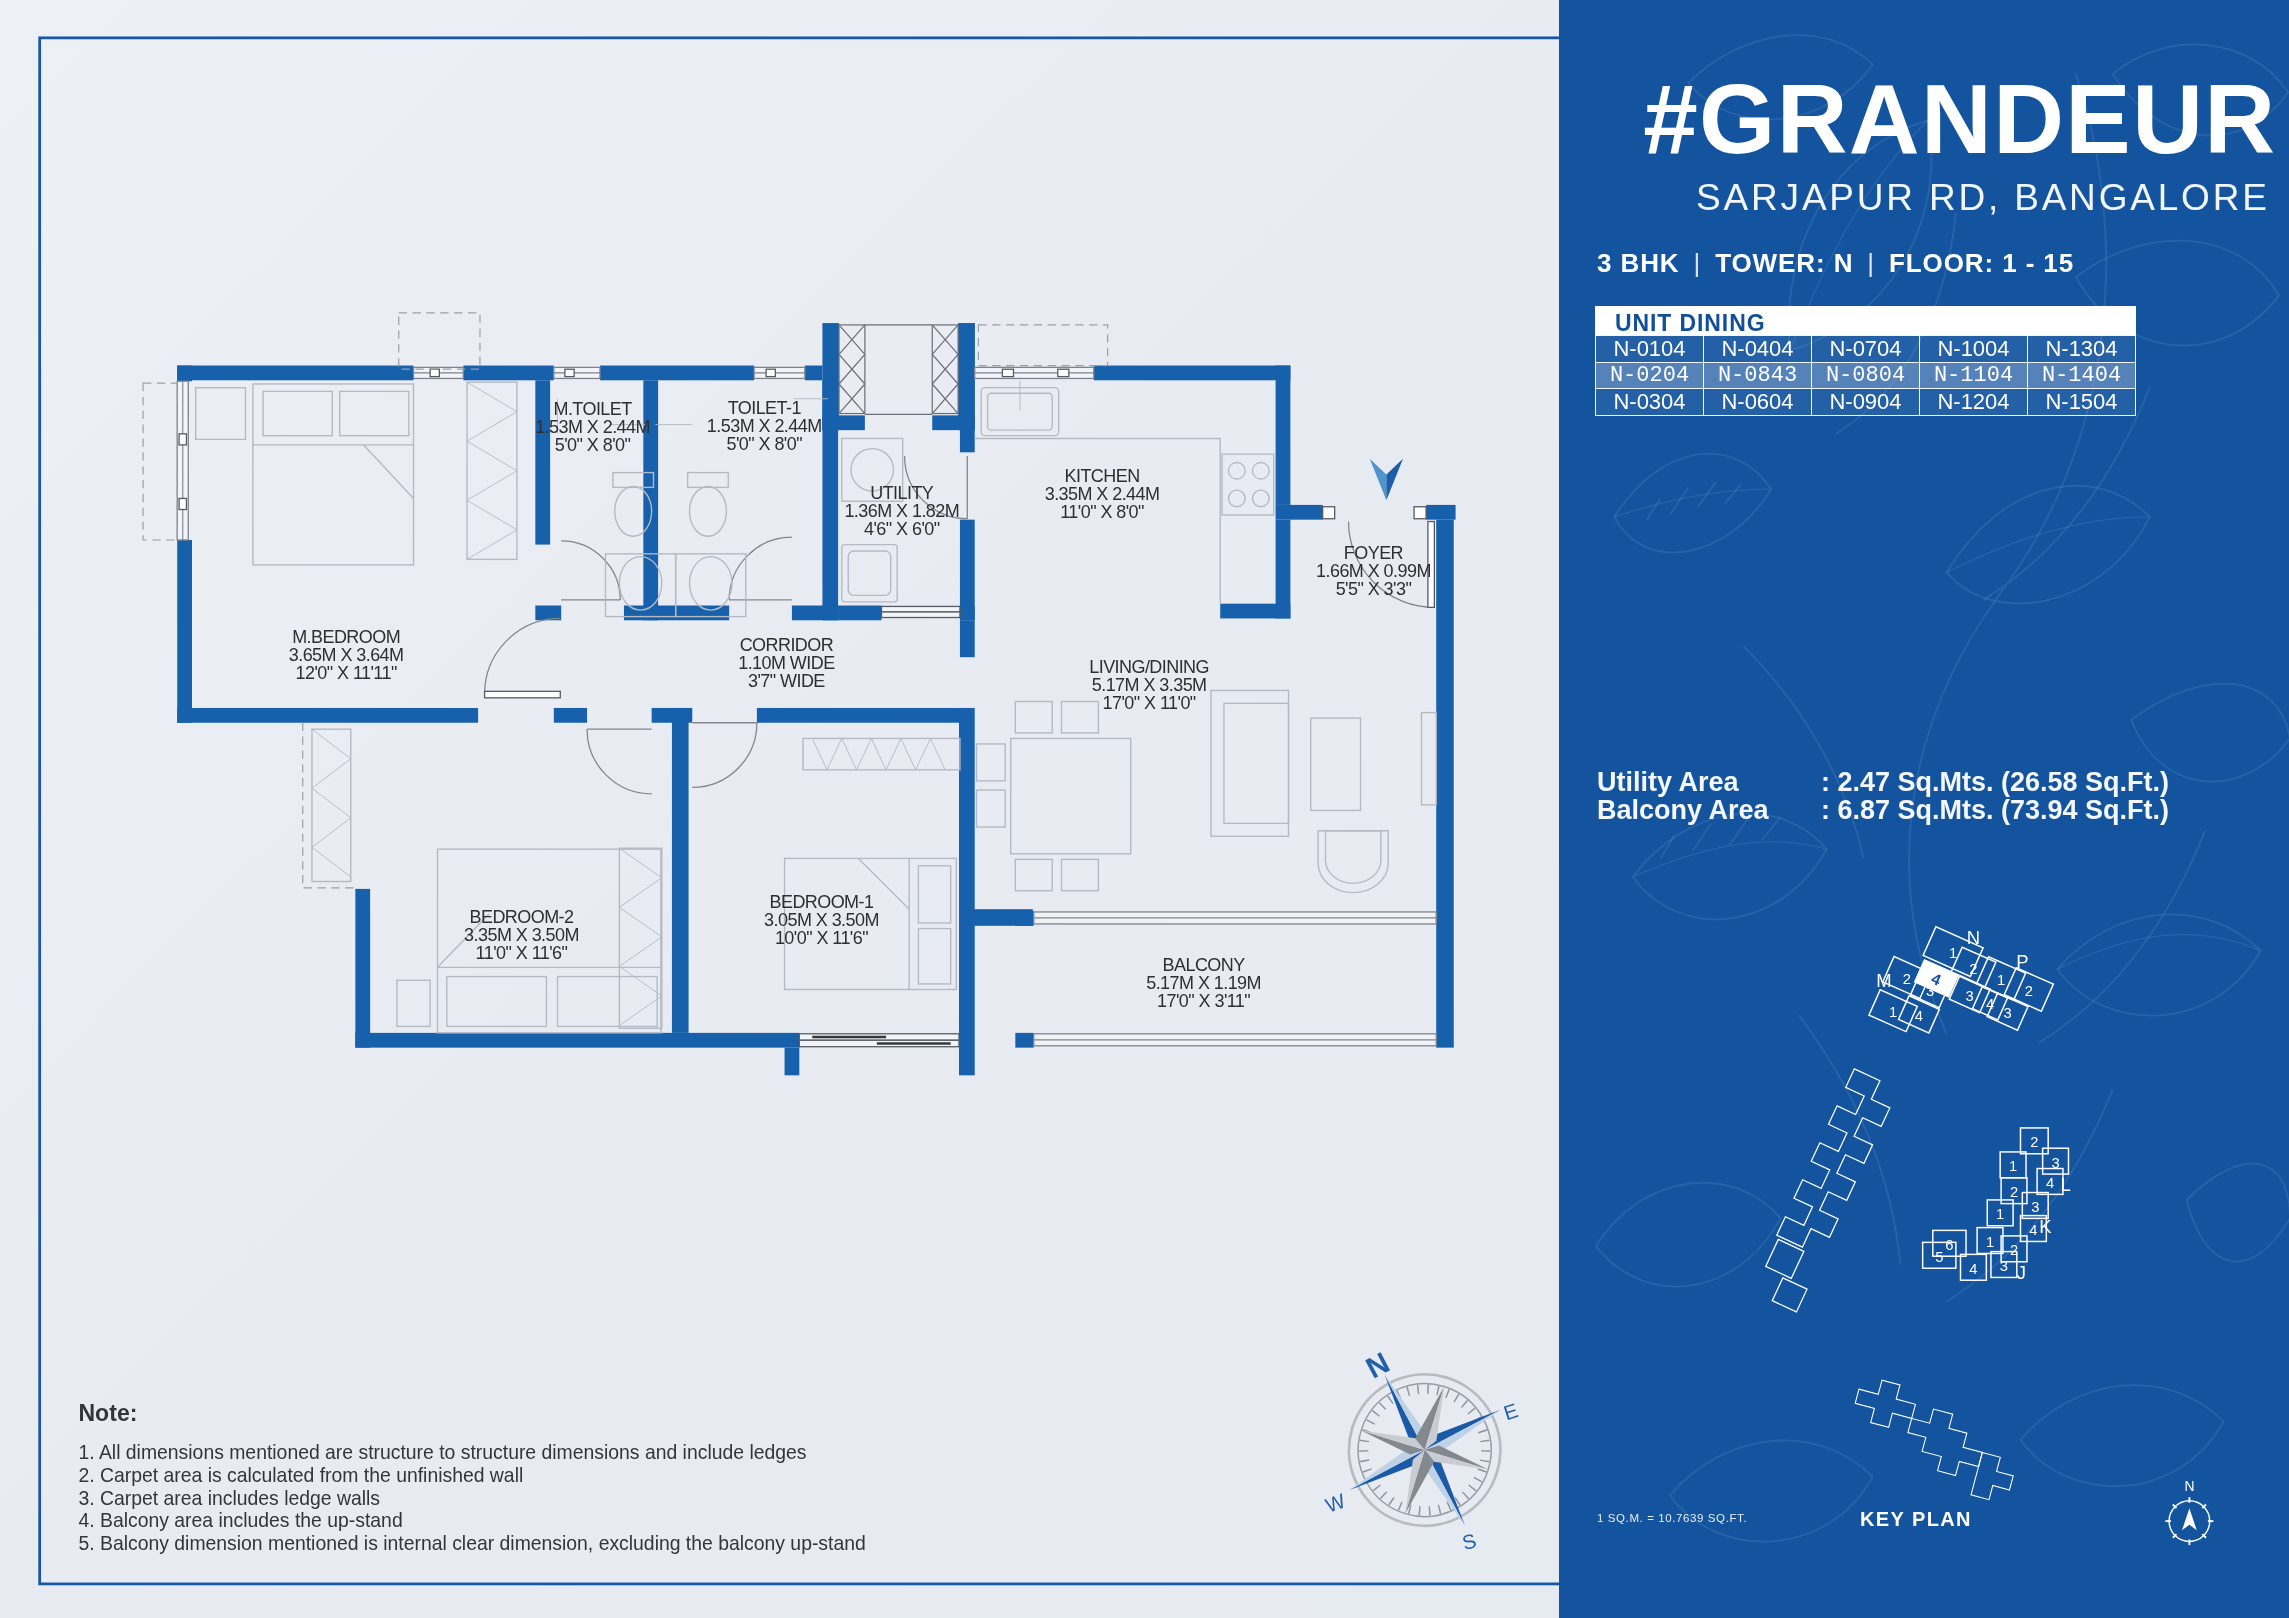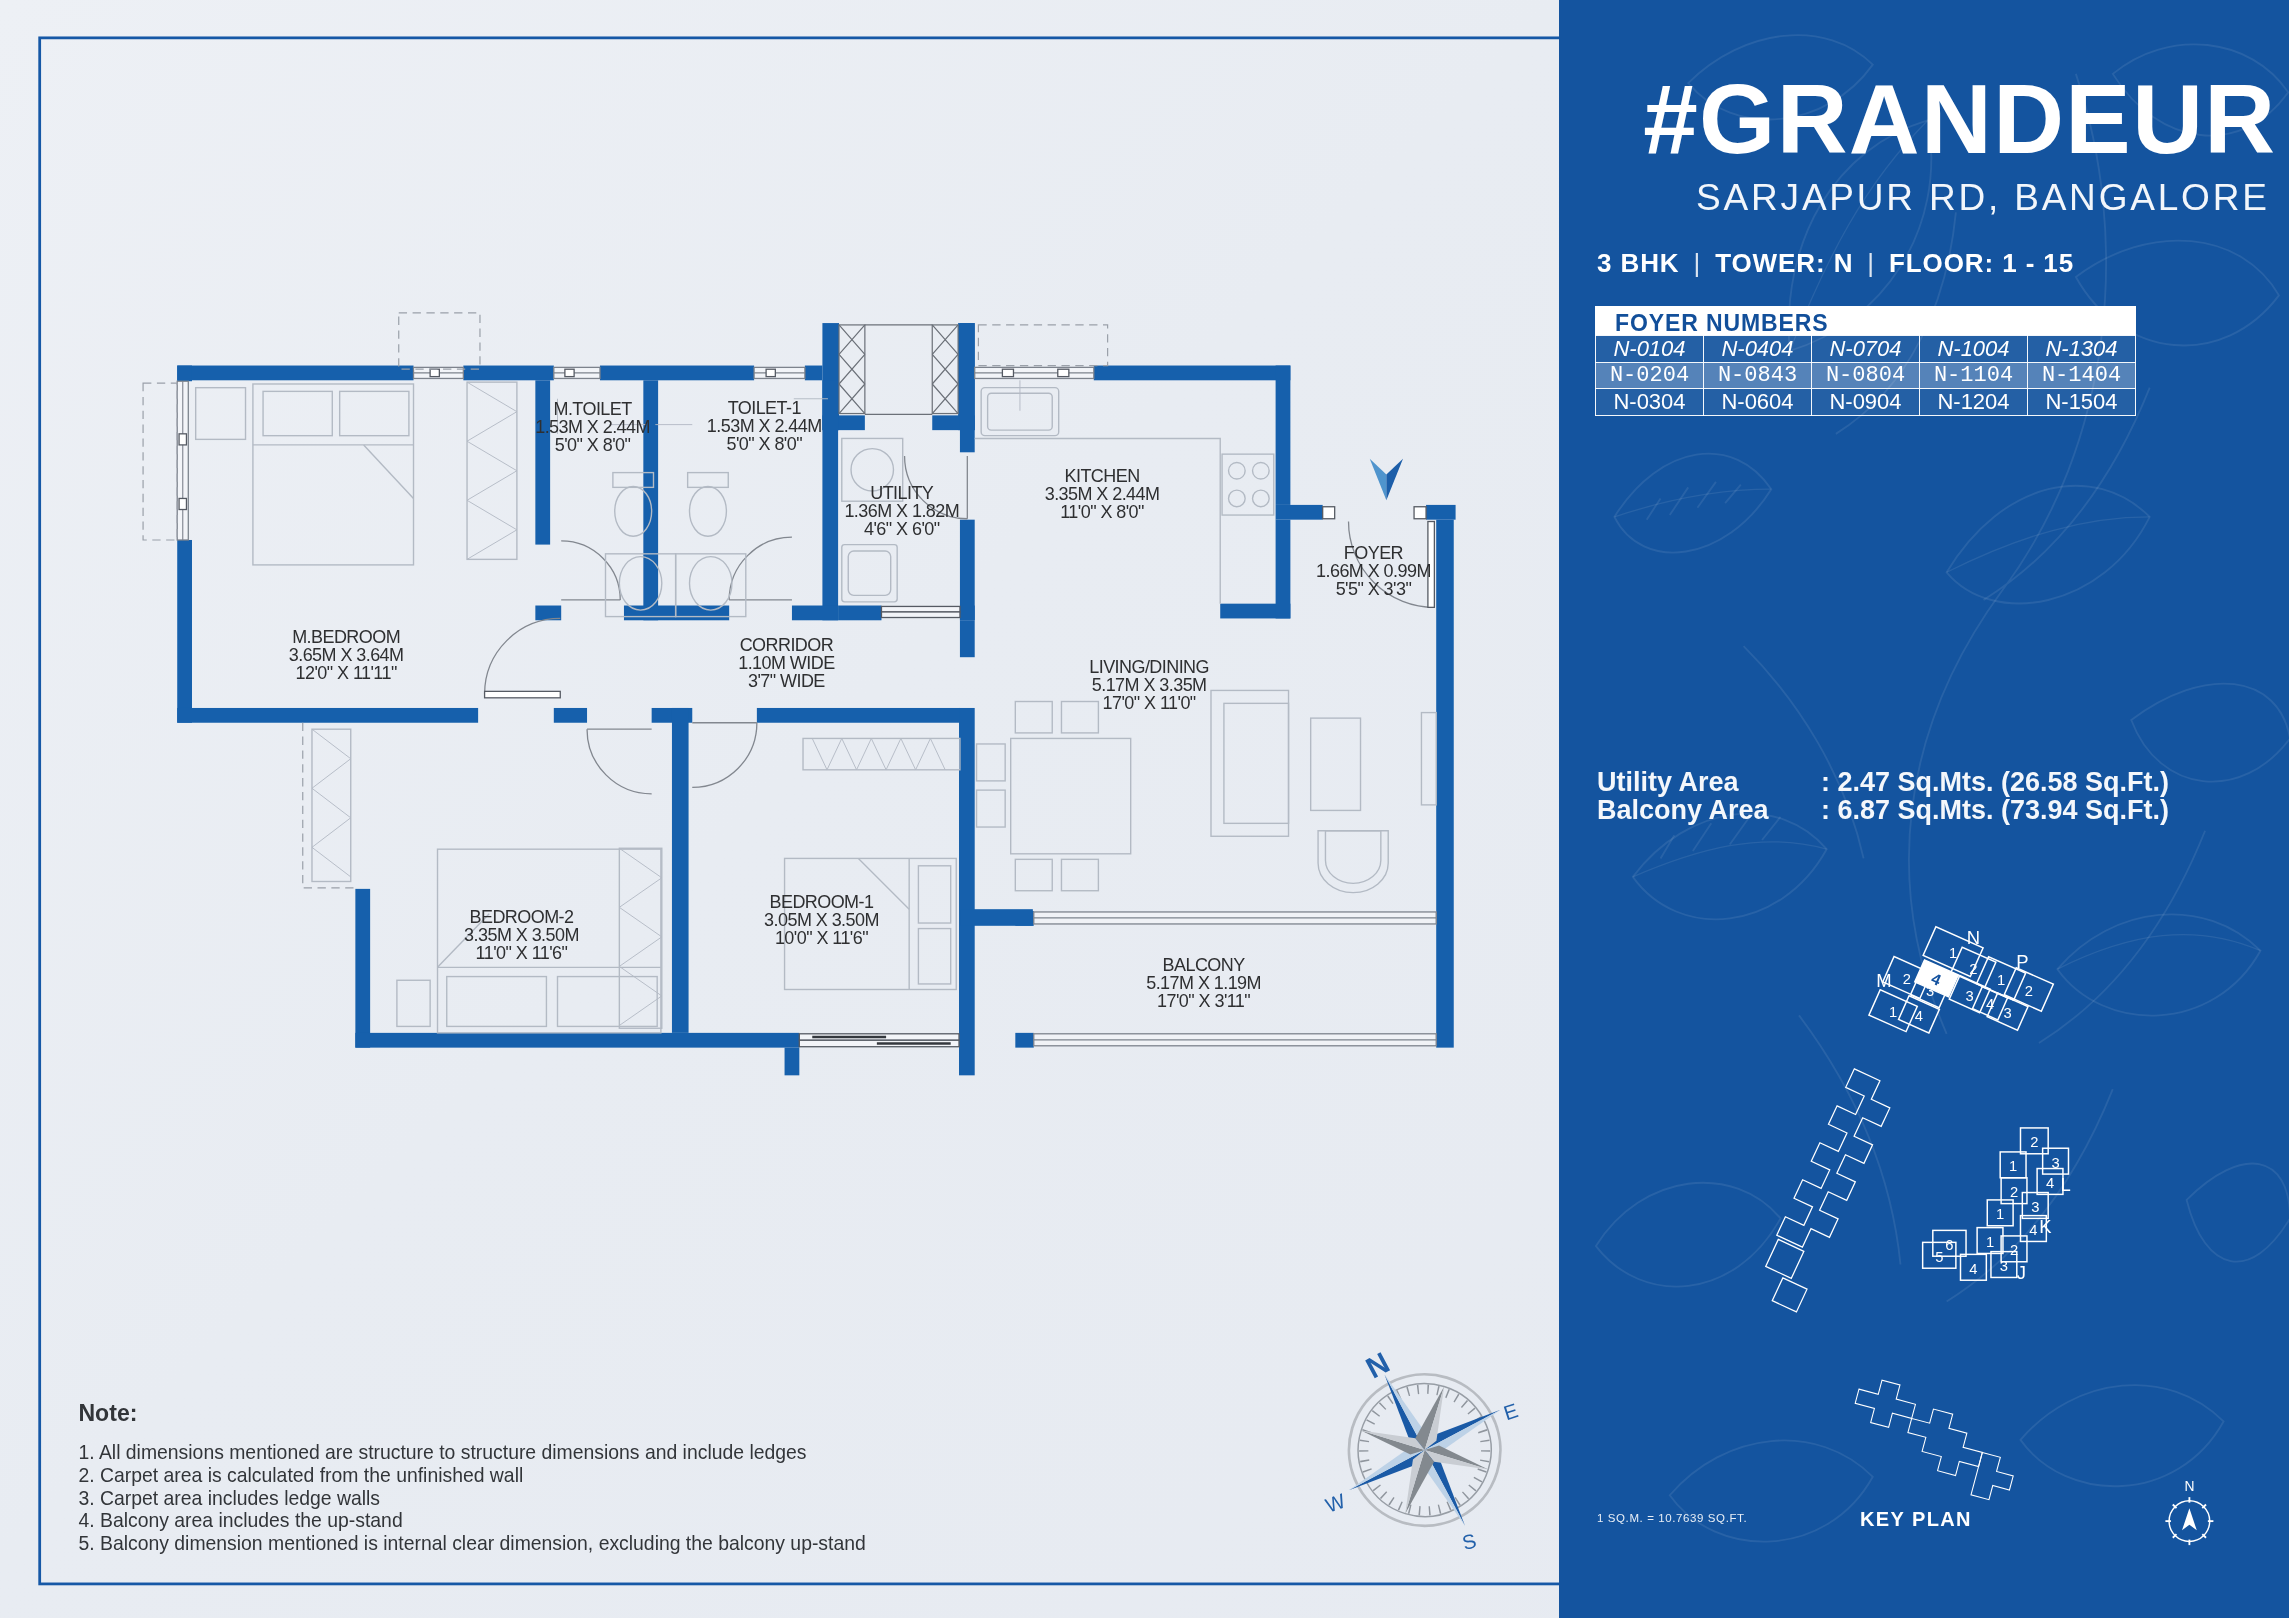--- a/index.html
+++ b/index.html
@@ -8,21 +8,21 @@
   #plansvg{position:absolute;left:0;top:0;}
   #panel{position:absolute;left:1559px;top:0;width:833px;height:1619px;background:#14549f;overflow:hidden;}
   .ttl{position:absolute;left:-15.7px;top:63px;width:100%;text-align:center;color:#ffffff;font-weight:bold;font-size:98px;letter-spacing:1.4px;white-space:nowrap;}
   .sub{position:absolute;left:7.4px;top:177px;width:100%;text-align:center;color:#f2f6fb;font-size:37px;letter-spacing:2.8px;white-space:nowrap;}
   .info{position:absolute;left:38px;top:248px;color:#ffffff;font-size:26px;font-weight:bold;letter-spacing:0.9px;white-space:nowrap;}
   .info .sep{font-weight:normal;color:rgba(255,255,255,.85);padding:0 14px;}
   #unittbl{position:absolute;left:36px;top:306px;width:541px;}
   #unittbl .hdr{background:#ffffff;color:#124f9a;font-weight:bold;font-size:23px;letter-spacing:0.9px;padding:3.7px 0 2.8px 20px;height:23px;}
   #unittbl table{border-collapse:collapse;width:100%;table-layout:fixed;}
   #unittbl td{border:1.8px solid rgba(255,255,255,.95);color:#ffffff;font-size:22px;text-align:center;height:25px;padding:0;}
-  #unittbl tr.r1 td{background:rgba(255,255,255,.07);font-style:italic;}
+  #unittbl tr.r1 td{background:rgba(255,255,255,.07);}
   #unittbl tr.r2 td{background:rgba(255,255,255,.28);font-family:Liberation Mono, monospace;}
   #unittbl tr.r3 td{background:rgba(255,255,255,.07);}
   #areas{position:absolute;left:38px;top:768px;color:#f4f7fb;font-size:27px;font-weight:bold;}
   #areas .row{display:flex;height:28px;white-space:nowrap;align-items:center;}
   #areas .lab{flex:0 0 224px;}
   .sqm{position:absolute;left:38px;top:1512px;color:#e8eef6;font-size:11.5px;letter-spacing:0.6px;}
   .keyplanlbl{position:absolute;left:301px;top:1508px;color:#ffffff;font-size:20px;font-weight:bold;letter-spacing:1.4px;}
 </style>
 </head>
 <body>
@@ -354,21 +354,21 @@
       <path d="M680 1300 C740 1240 792 1250 792 1320 C750 1390 700 1380 680 1300 Z"></path>
       <path d="M500 1560 C560 1490 660 1480 720 1540 C670 1630 550 1630 500 1560 Z"></path>
       <path d="M120 1620 C180 1550 280 1540 340 1600 C290 1690 170 1690 120 1620 Z"></path>
       <path d="M430 230 C420 330 380 420 300 470 M640 420 C600 520 540 600 460 650 M200 700 C260 760 310 840 330 930 M700 900 C660 1000 600 1080 520 1130 M260 1100 C320 1180 360 1270 370 1370 M600 1180 C560 1280 500 1360 420 1410 M560 80 C620 260 600 480 480 640 C370 790 350 960 420 1120"></path>
     </g>
   </svg>
   <div class="ttl">#GRANDEUR</div>
   <div class="sub">SARJAPUR RD, BANGALORE</div>
   <div class="info">3 BHK<span class="sep">|</span>TOWER: N<span class="sep">|</span>FLOOR: 1 - 15</div>
   <div id="unittbl">
-    <div class="hdr">FOYER NUMBERS</div>
+    <div class="hdr">UNIT DINING</div>
     <table>
       <tbody>
           <tr class="r1">
             <td>N-0104</td>
             <td>N-0404</td>
             <td>N-0704</td>
             <td>N-1004</td>
             <td>N-1304</td>
           </tr>
       <tr class="r2">

